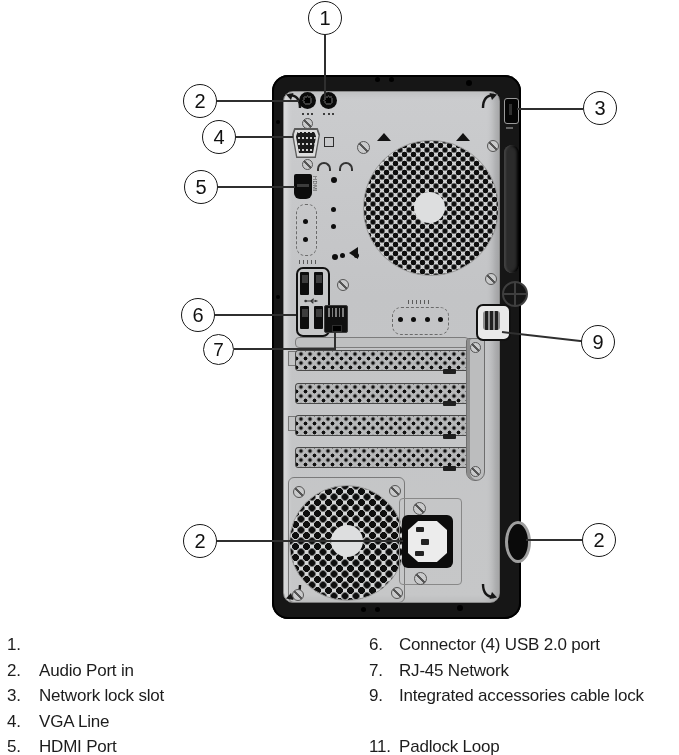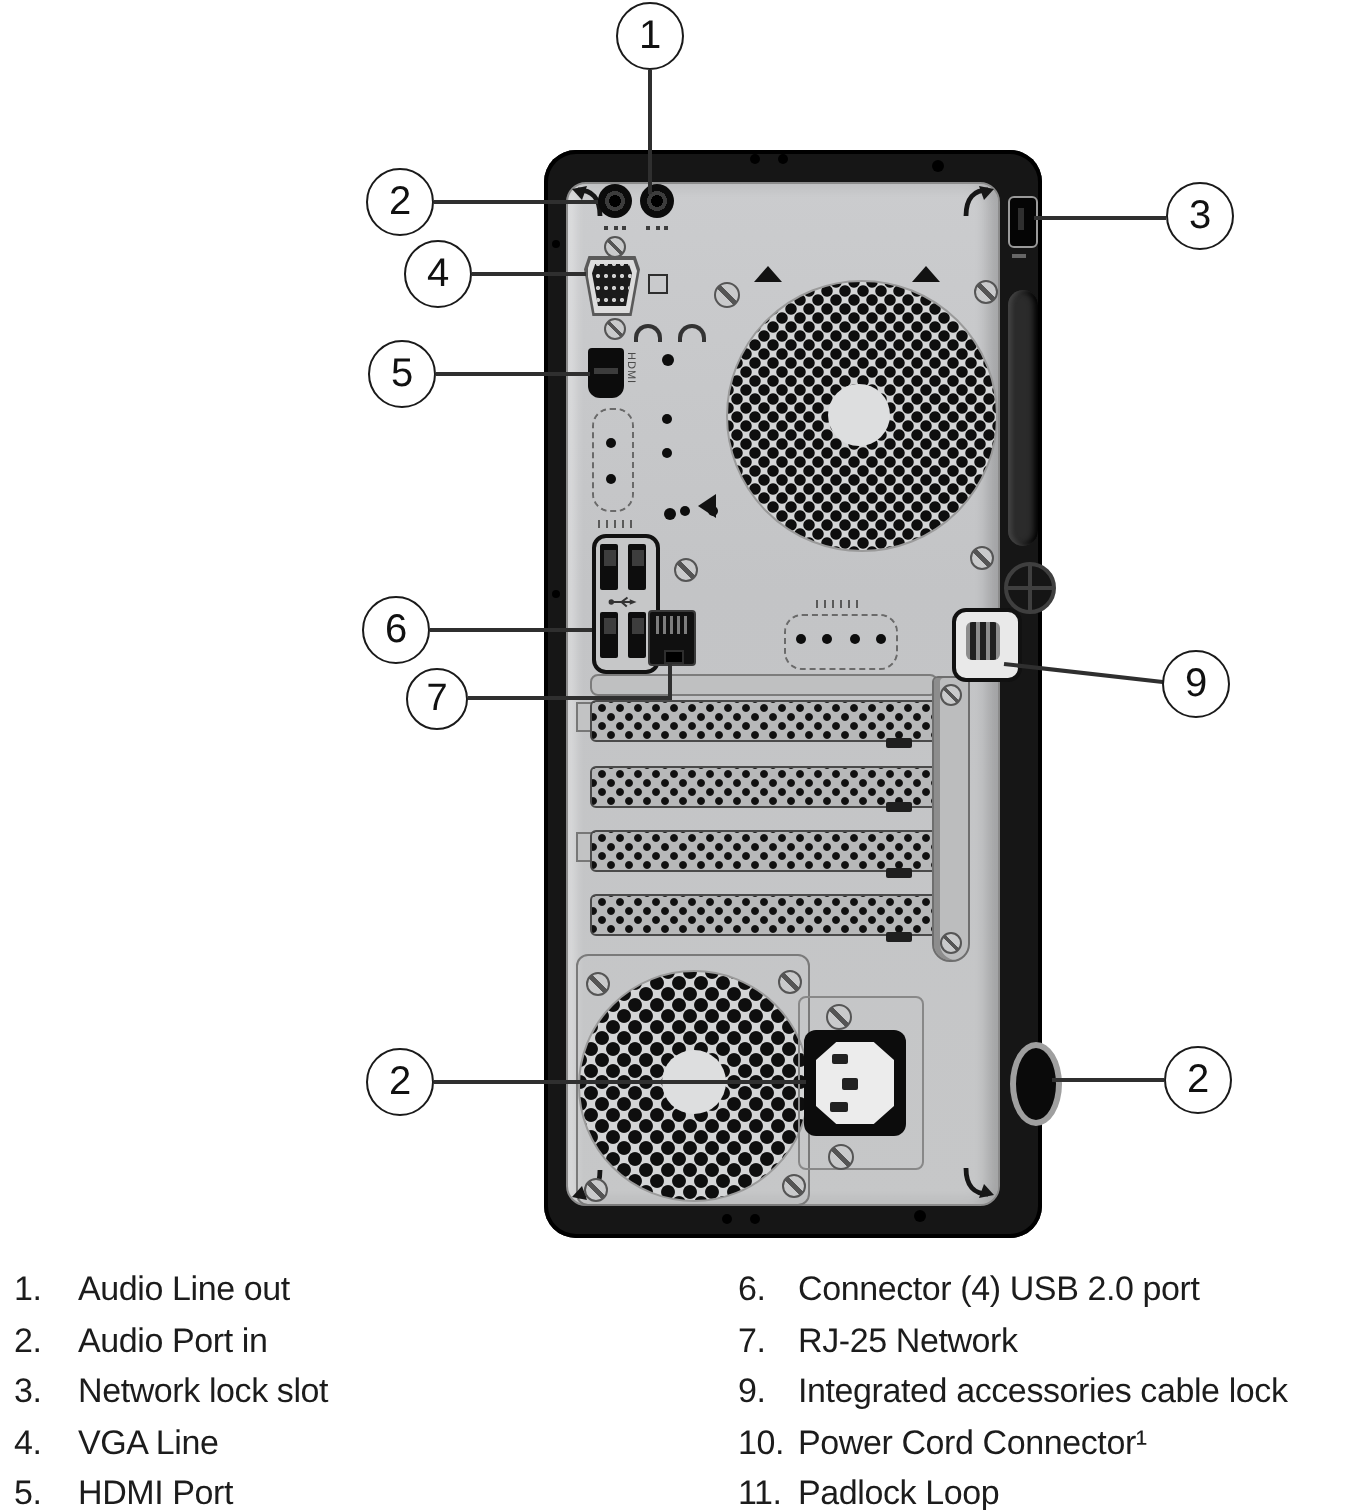--- a/index.html
+++ b/index.html
@@ -324,21 +324,20 @@
     </div>
   <div class="callout" style="left:183px;top:524px;">
       <span>2</span>
     </div>
   <div class="callout" style="left:582px;top:523px;">
       <span>2</span>
     </div>
 
   <div class="lrow" style="top:635px;">
       <span class="lnum-l">1.</span>
-      <span class="ltext-l">Audio Line out</span>
     </div>
   <div class="lrow" style="top:660.5px;">
       <span class="lnum-l">2.</span>
       <span class="ltext-l">Audio Port in</span>
     </div>
   <div class="lrow" style="top:686px;">
       <span class="lnum-l">3.</span>
       <span class="ltext-l">Network lock slot</span>
     </div>
   <div class="lrow" style="top:711.5px;">
@@ -348,28 +347,24 @@
   <div class="lrow" style="top:737px;">
       <span class="lnum-l">5.</span>
       <span class="ltext-l">HDMI Port</span>
     </div>
   <div class="lrow" style="top:635px;">
       <span class="lnum-r">6.</span>
       <span class="ltext-r">Connector (4) USB 2.0 port</span>
     </div>
   <div class="lrow" style="top:660.5px;">
       <span class="lnum-r">7.</span>
-      <span class="ltext-r">RJ-25 Network</span>
+      <span class="ltext-r">RJ-45 Network</span>
     </div>
   <div class="lrow" style="top:686px;">
       <span class="lnum-r">9.</span>
       <span class="ltext-r">Integrated accessories cable lock</span>
     </div>
-  <div class="lrow" style="top:711.5px;">
-      <span class="lnum-r">10.</span>
-      <span class="ltext-r">Power Cord Connector¹</span>
-    </div>
   <div class="lrow" style="top:737px;">
       <span class="lnum-r">11.</span>
       <span class="ltext-r">Padlock Loop</span>
     </div>
 
 </div>
 
 </body></html>

